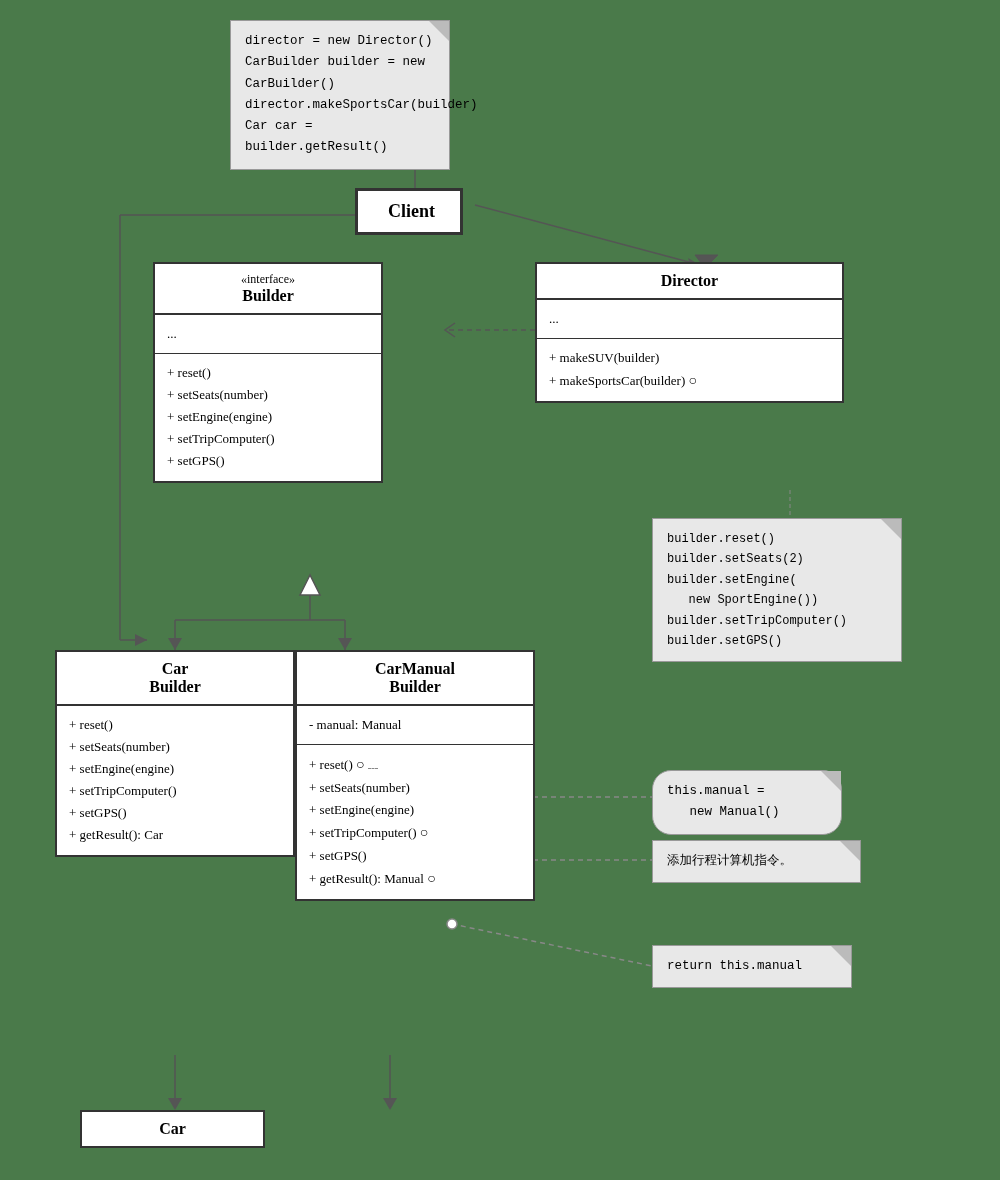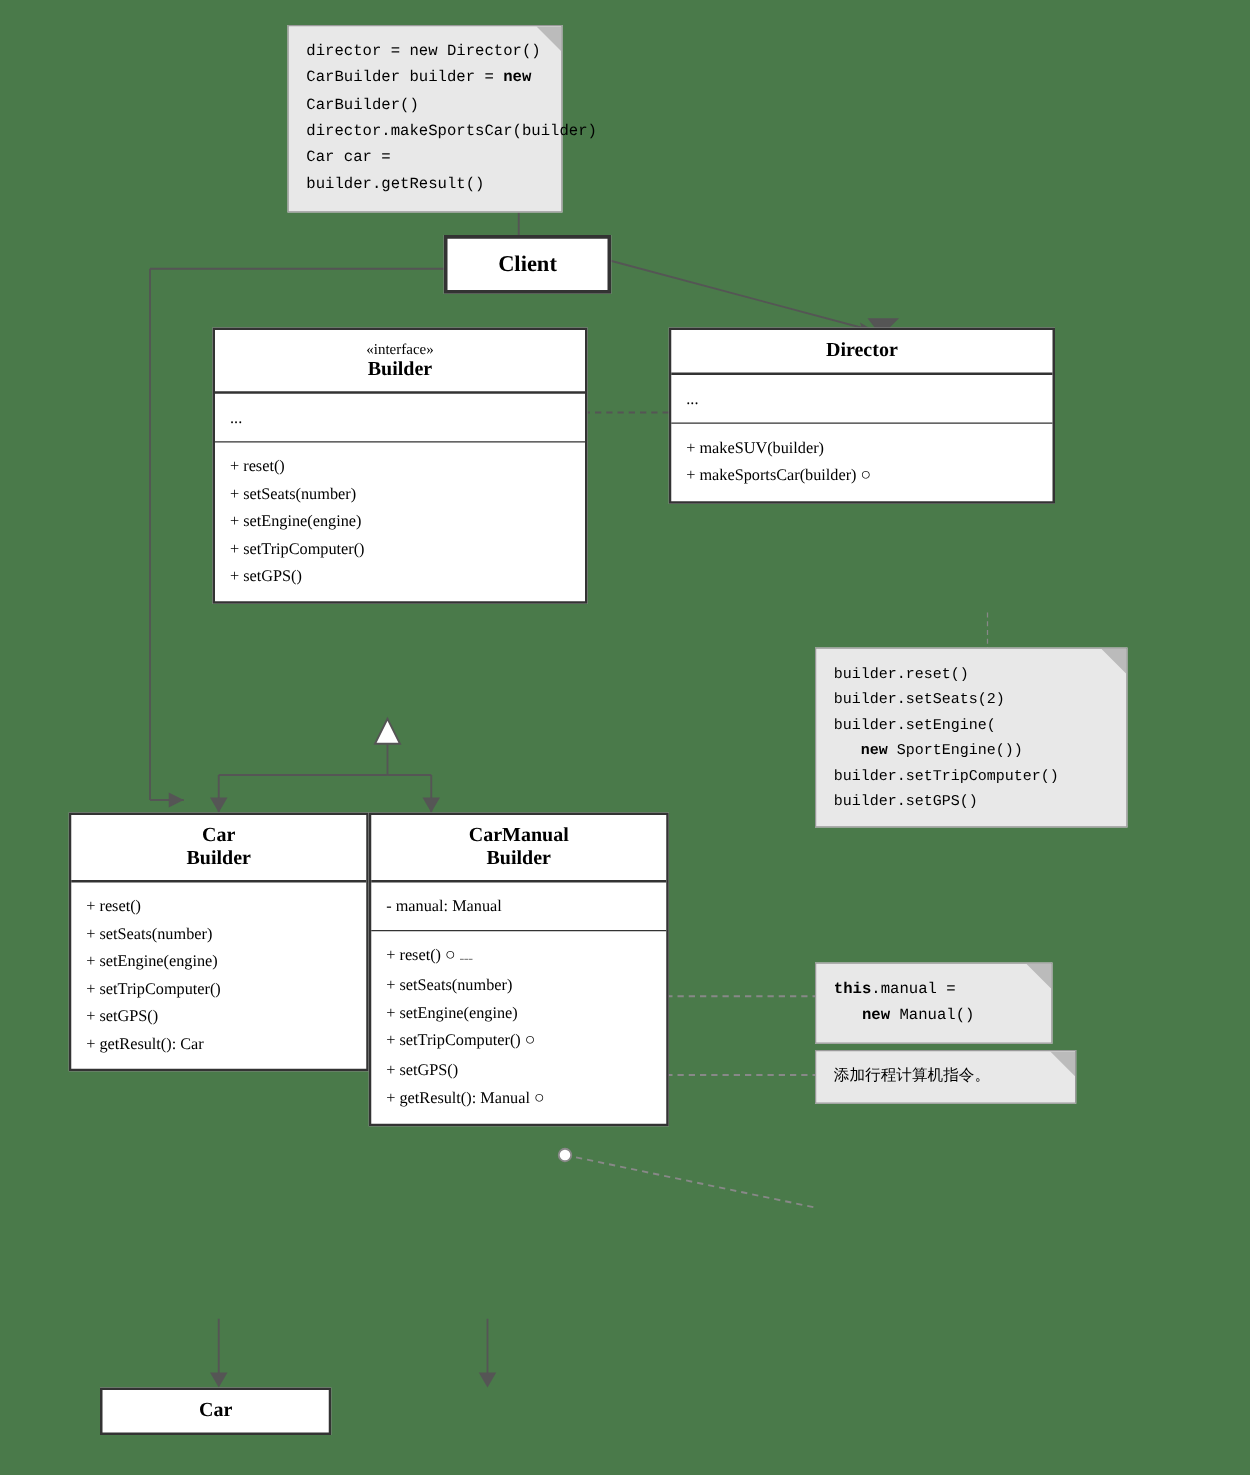--- a/index.html
+++ b/index.html
@@ -76,21 +76,21 @@
     }
     
     .arrows-svg {
       position: absolute;
       top: 0;
       left: 0;
       width: 1000px;
       height: 1180px;
       pointer-events: none;
     }
-    .kw { font-weight: bold; font-family: 'Courier New', monospace; }
+    .kw { font-weight: normal; font-family: 'Courier New', monospace; }
   </style>
 </head>
 <body>
 
 <div class="diagram-container">
 
   <svg class="arrows-svg">
 
     <line x1="415" y1="155" x2="415" y2="188" stroke="#555" stroke-width="1.5"></line>
 
@@ -139,25 +139,25 @@
     <polygon points="705,268 695,255 718,255" fill="#555" stroke="#555"></polygon>
   </svg>
 
   <div class="note-box" style="left:230px; top:20px; width:220px;">
     <div>director = new Director()</div>
     <div>CarBuilder builder = <span class="kw">new</span> CarBuilder()</div>
     <div>director.makeSportsCar(builder)</div>
     <div>Car car = builder.getResult()</div>
   </div>
 
-  <div class="client-box" style="left:355px; top:188px; width:134px;">
+  <div class="client-box" style="left:355px; top:188px; width:108px;">
     <span>Client</span>
   </div>
 
-  <div class="uml-box" style="left:170px; top:262px; width:300px;">
+  <div class="uml-box" style="left:153px; top:262px; width:230px;">
     <div class="uml-box-header">
       <div class="stereotype">«interface»</div>
       <div>Builder</div>
     </div>
     <div class="uml-box-section">...</div>
     <div class="uml-box-section">
       <div>+ reset()</div>
       <div>+ setSeats(number)</div>
       <div>+ setEngine(engine)</div>
       <div>+ setTripComputer()</div>
@@ -207,28 +207,31 @@
     <div class="uml-box-section">
       <div>+ reset() <span style="font-size:14px;">○</span> <span style="border-top:1px dashed #888; display:inline-block; width:10px;"></span></div>
       <div>+ setSeats(number)</div>
       <div>+ setEngine(engine)</div>
       <div>+ setTripComputer() <span style="font-size:14px;">○</span></div>
       <div>+ setGPS()</div>
       <div>+ getResult(): Manual <span style="font-size:14px;">○</span></div>
     </div>
   </div>
 
-  <div class="note-box" style="left:652px; top:770px; width:190px;">
+  <div class="note-box" style="left:652px; top:770px; width:190px;border-radius:19px;">
     <div><span class="kw">this</span>.manual =</div>
     <div>&nbsp;&nbsp;&nbsp;<span class="kw">new</span> Manual()</div>
   </div>
 
   <div class="note-box" style="left:652px; top:840px; width:209px;">
     <div>添加行程计算机指令。</div>
   </div>
 
+  <div class="note-box" style="left:652px; top:945px; width:200px;">
+    <div><span class="kw">return this</span>.manual</div>
+  </div>
 
   <div class="uml-box" style="left:80px; top:1110px; width:185px; border-width:2px;">
     <div class="uml-box-header" style="border-bottom:none; font-weight:bold; font-size:16px;">Car</div>
   </div>
 
 
 </div>
 
 </body></html>

